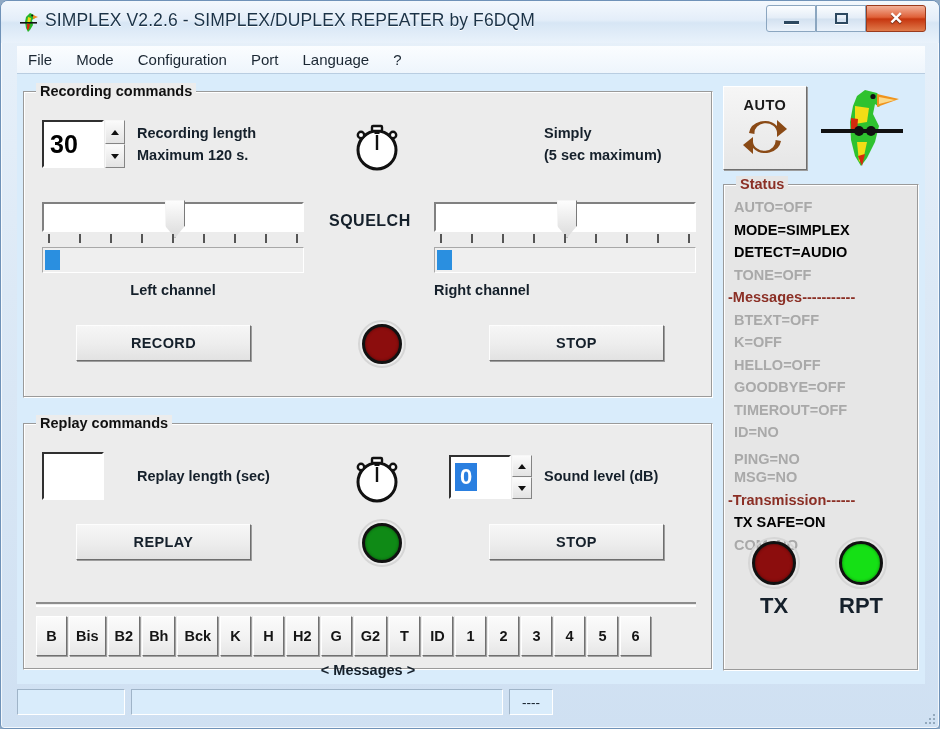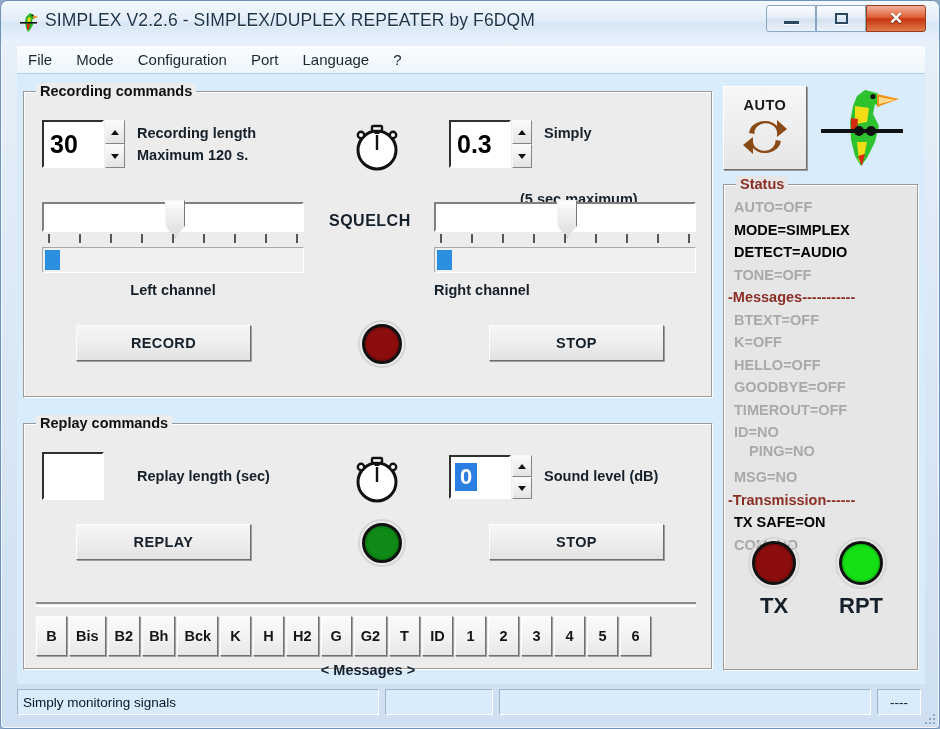--- a/index.html
+++ b/index.html
@@ -271,33 +271,22 @@
 
       <svg class="watch" style="left:325px; top:25px; width:56px; height:56px;" viewBox="0 0 56 56">
         <circle cx="28" cy="33" r="19" fill="#fff" stroke="#111" stroke-width="3"></circle>
         <rect x="23" y="9" width="10" height="5" rx="1" fill="#fff" stroke="#111" stroke-width="2.4"></rect>
         <rect x="25.5" y="13" width="5" height="4" fill="#111"></rect>
         <circle cx="12" cy="18" r="3.2" fill="#fff" stroke="#111" stroke-width="2.4"></circle>
         <circle cx="44" cy="18" r="3.2" fill="#fff" stroke="#111" stroke-width="2.4"></circle>
         <line x1="28" y1="33" x2="28" y2="18" stroke="#111" stroke-width="2.4"></line>
       </svg>
 
-      <div class="spin-wrap" style="left:425px; top:28px;">
-        <div class="spin-field" style="width:62px; height:48px;">0.3</div>
-        <div class="spin-btns" style="height:48px;">
-          <div class="spin-btn">
-            <i class="tri-up"></i>
-            </div>
-          <div class="spin-btn">
-            <i class="tri-dn"></i>
-            </div>
-        </div>
-      </div>
       <div class="lbl" style="left:520px; top:33px;">Simply</div>
-      <div class="lbl" style="left:496px; top:55px;margin-top:44px;">(5 sec maximum)</div>
+      <div class="lbl" style="left:520px; top:55px;">(5 sec maximum)</div>
 
       <div class="lbl" style="left:305px; top:120px; font-size:16px; letter-spacing:.5px;">SQUELCH</div>
 
       <div class="slider-track" style="left:18px; top:110px; width:262px;">
         <div class="slider-thumb" id="left-thumb" style="top: -4px; left: 121px;"></div>
       </div>
       <div class="ticks" id="left-ticks" style="left:18px; top:142px; width:262px;">
           <span style="left: 6px;"></span>
           <span style="left: 37px;"></span>
           <span style="left: 68px;"></span>
@@ -430,40 +419,39 @@
           <div class="stat-line st-on" style="top: 36.5px;">MODE=SIMPLEX</div>
           <div class="stat-line st-on" style="top: 59px;">DETECT=AUDIO</div>
           <div class="stat-line st-off" style="top: 81.5px;">TONE=OFF</div>
           <div class="stat-line st-hdr" style="top: 104px; left: 4px;">-Messages-----------</div>
           <div class="stat-line st-off" style="top: 126.5px;">BTEXT=OFF</div>
           <div class="stat-line st-off" style="top: 149px;">K=OFF</div>
           <div class="stat-line st-off" style="top: 171.5px;">HELLO=OFF</div>
           <div class="stat-line st-off" style="top: 194px;">GOODBYE=OFF</div>
           <div class="stat-line st-off" style="top: 216.5px;">TIMEROUT=OFF</div>
           <div class="stat-line st-off" style="top: 239px;">ID=NO</div>
-          <div class="stat-line st-off" style="top: 258px; margin-left: 15px;">PING=NO</div>
+          <div class="stat-line st-off" style="top: 266px;">PING=NO</div>
           <div class="stat-line st-off" style="top: 284px;">MSG=NO</div>
           <div class="stat-line st-hdr" style="top: 306.5px; left: 4px;">-Transmission------</div>
           <div class="stat-line st-on" style="top: 329px;">TX SAFE=ON</div>
           <div class="stat-line st-off" style="top: 351.5px;">COM=NO</div>
         </div>
 
       <div class="led-ring" style="left:24px; top:352px; width:52px; height:52px;"></div>
       <div class="led" id="tx-led" style="left: 28px; top: 356px; width: 44px; height: 44px; background: rgb(140, 13, 13);"></div>
       <div class="lbl" style="left:24px; top:408px; width:52px; text-align:center; font-size:22px;">TX</div>
 
       <div class="led-ring" style="left:111px; top:352px; width:52px; height:52px;"></div>
       <div class="led" id="rpt-led" style="left: 115px; top: 356px; width: 44px; height: 44px; background: rgb(21, 224, 21);"></div>
       <div class="lbl" style="left:103px; top:408px; width:68px; text-align:center; font-size:22px;">RPT</div>
     </div>
 
   </div>
 
   <div id="statusbar">
-    <div class="sb-panel" style="width:362px;">Simply monitoring signals</div>
     <div class="sb-panel" style="width:108px;"></div>
     <div class="sb-panel" style="width:372px;"></div>
     <div class="sb-panel" style="width:44px; justify-content:center; margin-right:0;">----</div>
   </div>
 
   <svg id="resize-grip" viewBox="0 0 14 14">
     <g fill="#93a9bd">
       <rect x="10" y="10" width="2" height="2"></rect>
         <rect x="6" y="10" width="2" height="2"></rect>
       <rect x="10" y="6" width="2" height="2"></rect>

